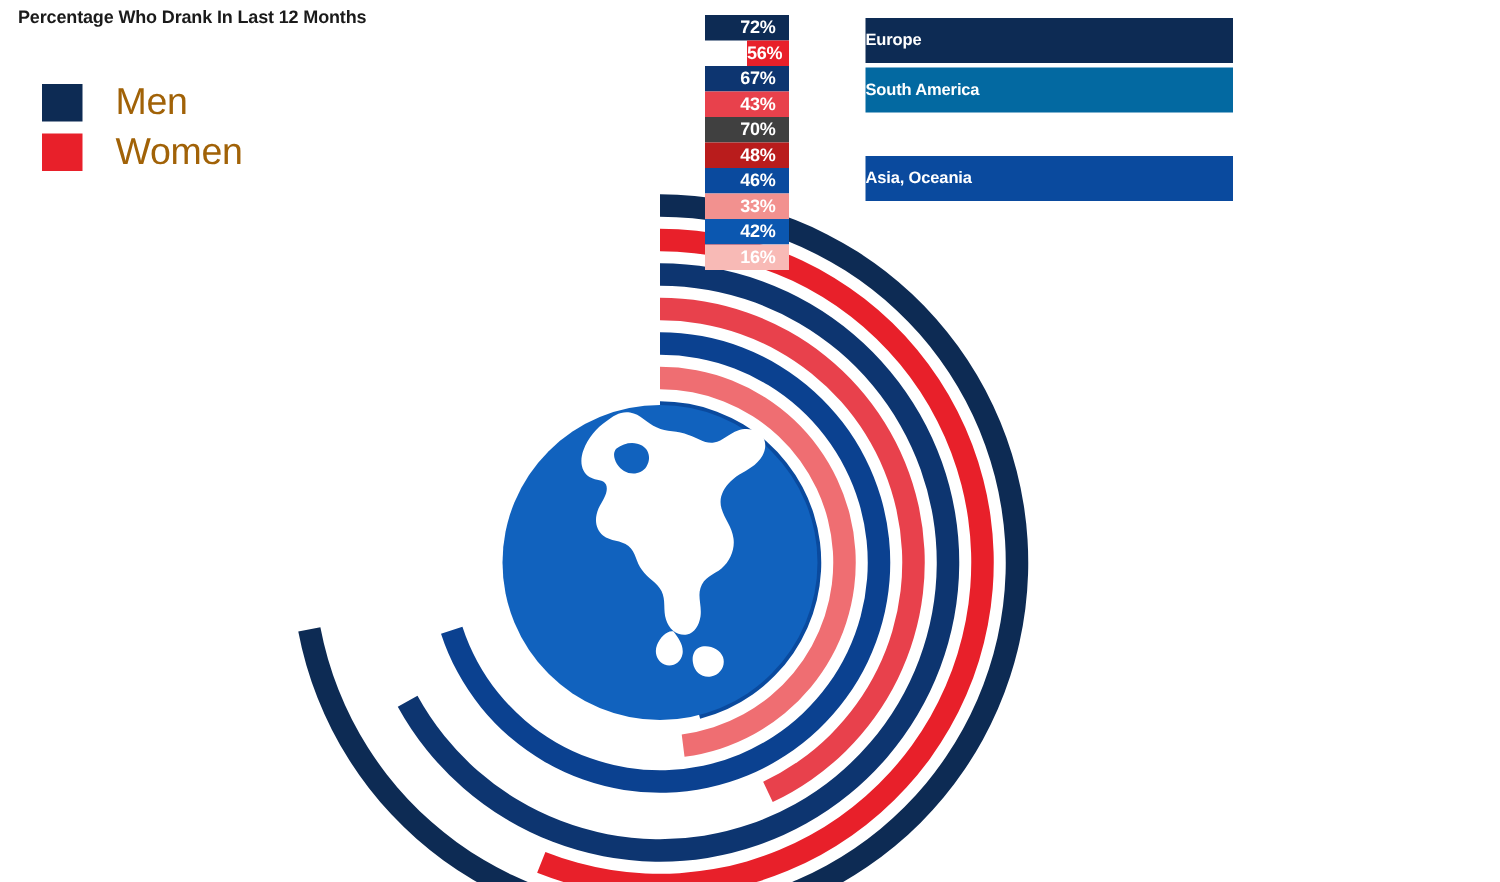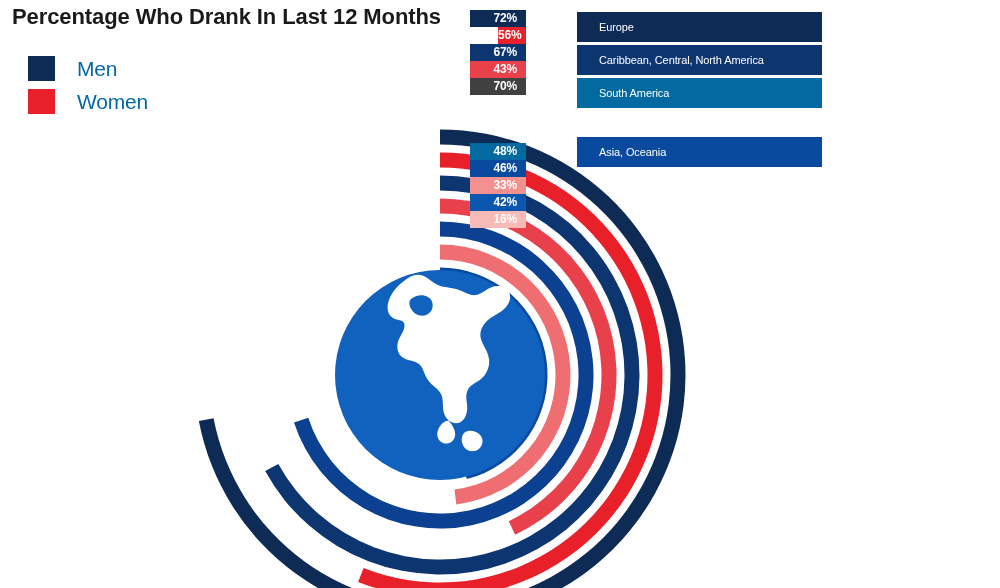--- a/index.html
+++ b/index.html
@@ -7,49 +7,48 @@
     width:1000px;height:588px;
     background:#ffffff;
     font-family:"Liberation Sans", sans-serif;
     overflow:hidden;
     position:relative;
   }
   #root{position:absolute;inset:0;}
 
   .title{
     position:absolute;left:12px;top:4px;
-    font-size:22px;font-weight:700;color:#1a1a1a;
+    font-size:12px;font-weight:700;color:#1a1a1a;
     letter-spacing:-0.1px;
     white-space:nowrap;
   }
 
   .legend{position:absolute;left:28px;top:52px;}
   .legend-row{display:flex;align-items:center;height:33px;}
   .legend-swatch{width:27px;height:25px;display:block;}
   .legend-label{
-    margin-left:22px;font-size:21px;color:#0369a1;font-weight:400;
+    margin-left:22px;font-size:25px;color:#a16207;font-weight:400;
     letter-spacing:-0.2px;line-height:1;
   }
 
   
   .pct-col{position:absolute;left:470px;top:10px;width:56px;}
   .pct-chip{
     height:17px;line-height:17px;
     text-align:right;padding-right:9px;
     font-size:12px;font-weight:700;color:#ffffff;
     box-sizing:border-box;
     letter-spacing:-0.2px;
   }
 
   
   .region-col{position:absolute;left:577px;top:12px;width:245px;}
   .region-chip{
     height:30px;line-height:30px;
-    padding-left:22px;
-    font-size:11px;font-weight:400;color:#ffffff;
+    font-size:11px;font-weight:700;color:#ffffff;
     box-sizing:border-box;
     margin-bottom:3px;
     letter-spacing:-0.1px;
     white-space:nowrap;
     overflow:hidden;
   }
 
   svg.spiral{position:absolute;left:0;top:0;width:1000px;height:588px;}
 </style>
 </head>
@@ -139,27 +138,26 @@
       </path>
     </g>
     </svg>
 
   <div class="pct-col" id="pct-col">
       <div class="pct-chip" style="background: rgb(13, 43, 84);">72%</div>
       <div class="pct-chip" style="background: rgb(232, 32, 42); margin-left: 28px;">56%</div>
       <div class="pct-chip" style="background: rgb(13, 53, 112);">67%</div>
       <div class="pct-chip" style="background: rgb(232, 65, 76);">43%</div>
       <div class="pct-chip" style="background: #404040;">70%</div>
-      <div class="pct-chip" style="background: #0369a1; margin-top: 48px;">48%</div>
+      <div class="pct-chip" style="background: #b91c1c;">48%</div>
       <div class="pct-chip" style="background: rgb(10, 74, 158);">46%</div>
       <div class="pct-chip" style="background: rgb(242, 145, 143);">33%</div>
       <div class="pct-chip" style="background: rgb(11, 87, 176);">42%</div>
       <div class="pct-chip" style="background: rgb(248, 186, 182);">16%</div>
     </div>
 
   <div class="region-col" id="region-col">
       <div class="region-chip" style="background: rgb(13, 43, 84);">Europe</div>
-      <div class="region-chip" style="background: rgb(13, 53, 112);">Caribbean, Central, North America</div>
       <div class="region-chip" style="background: #0369a1;">South America</div>
       <div class="region-chip" style="background: rgb(10, 74, 158); margin-top: 29px;">Asia, Oceania</div>
     </div>
 
 </div>
 
 </body></html>

